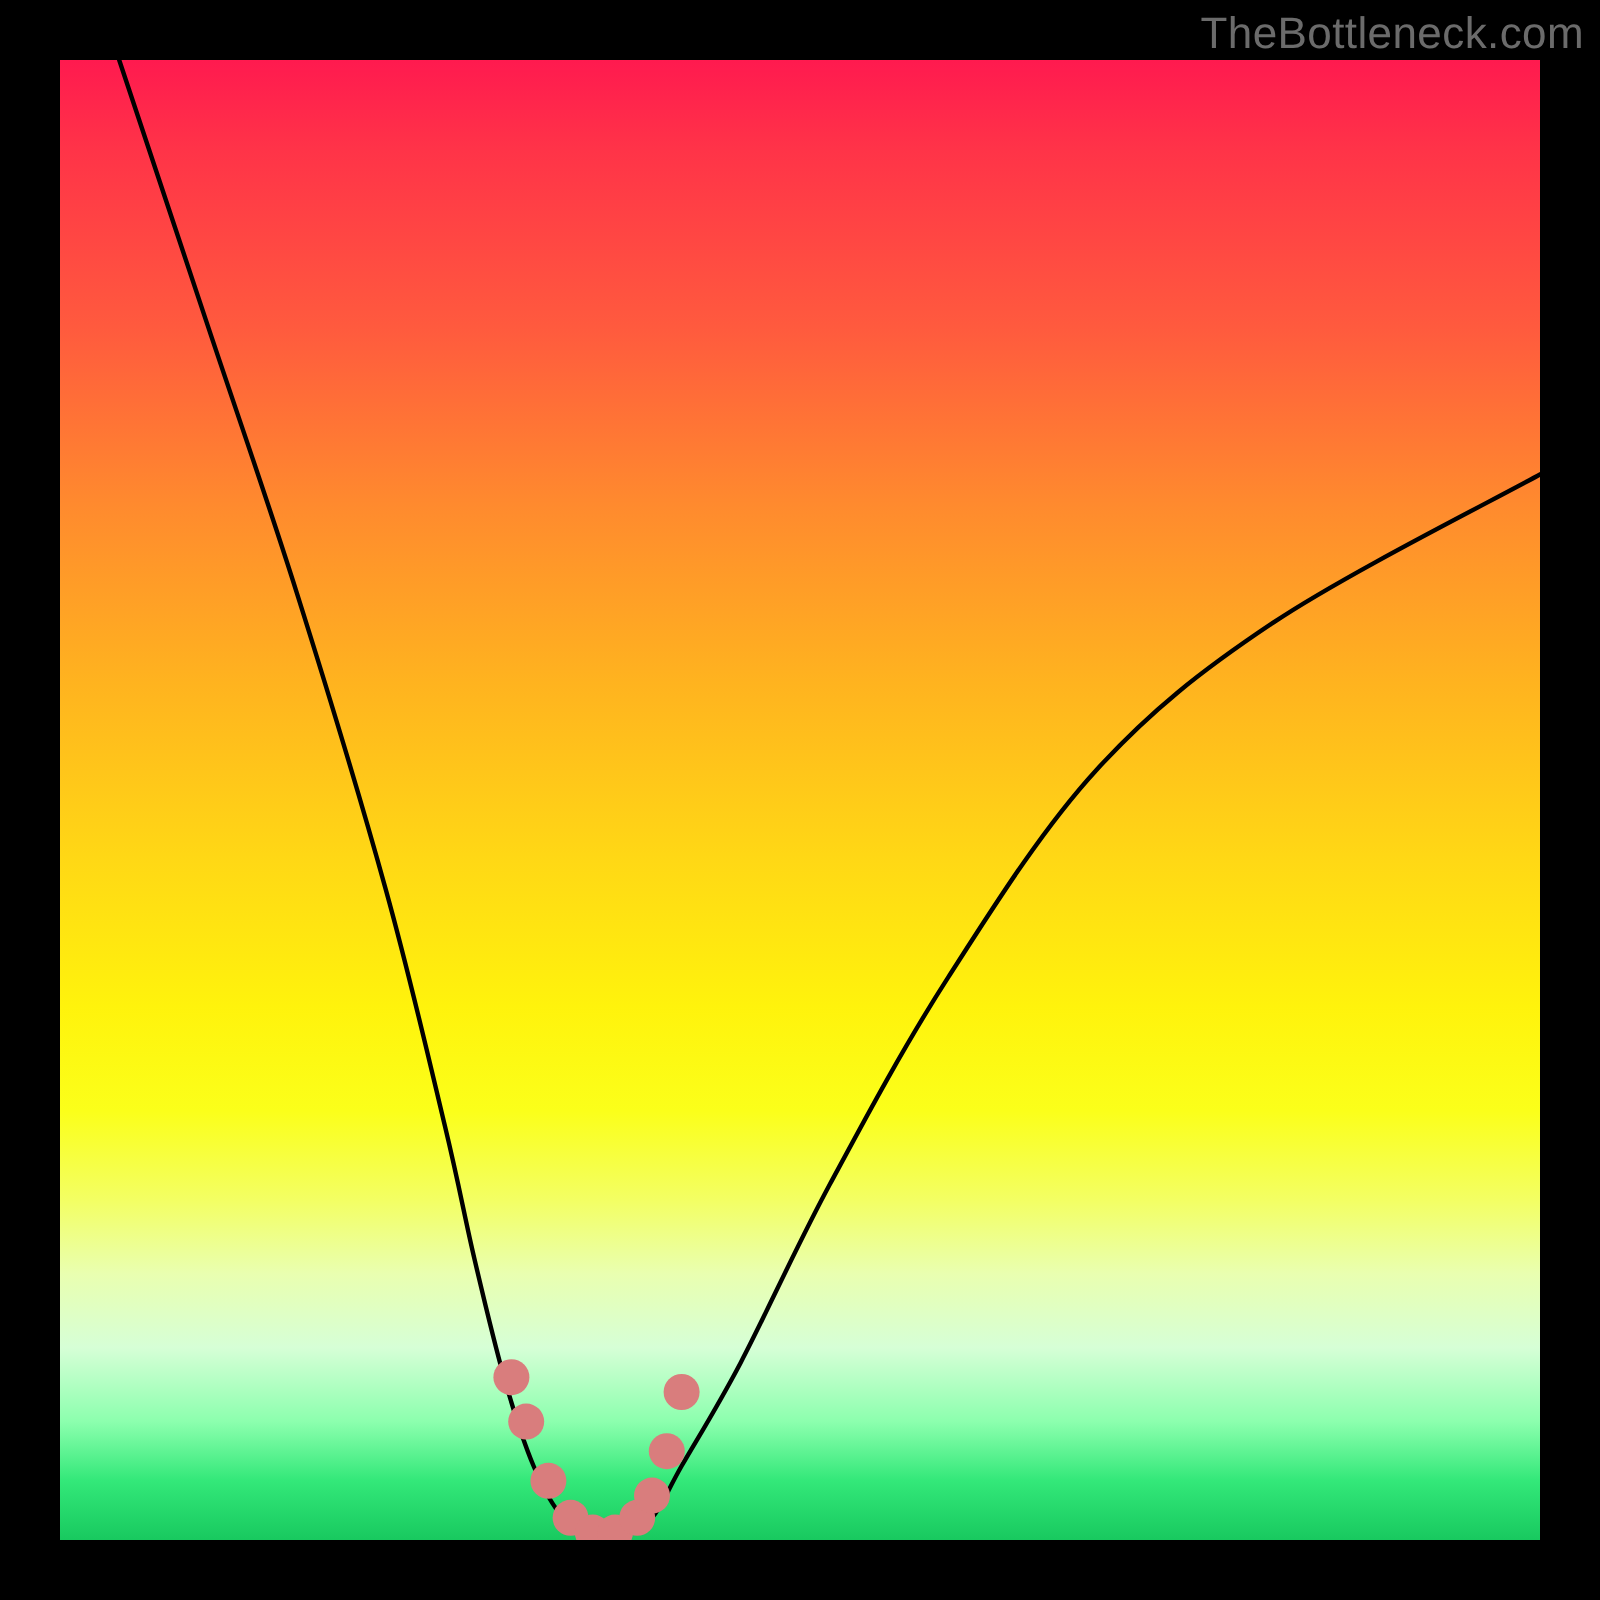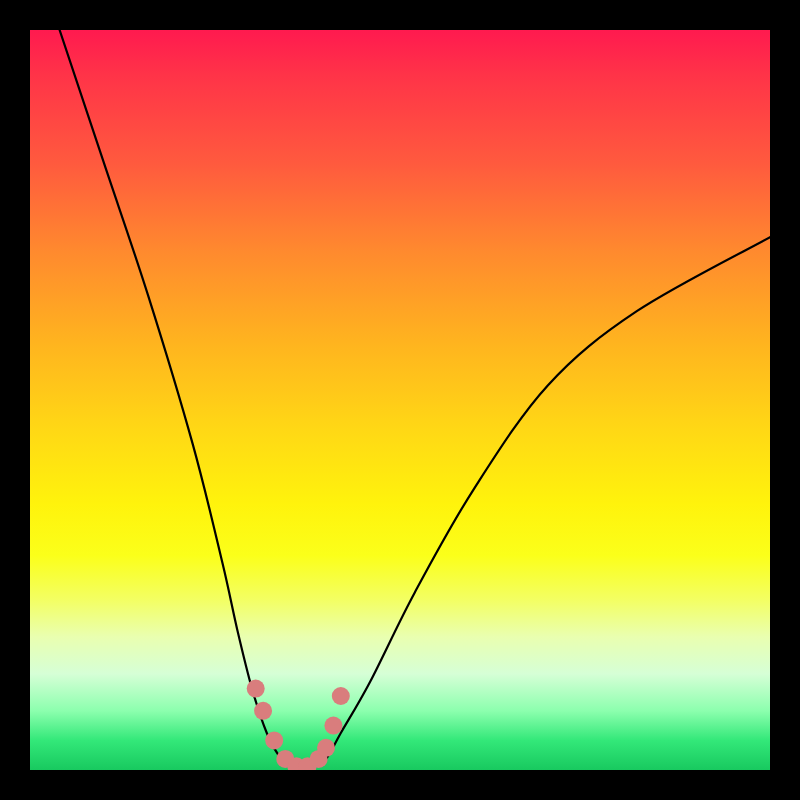--- a/index.html
+++ b/index.html
@@ -56,20 +56,21 @@
     left: 0;
     top: 0;
     width: 740px;
     height: 740px;
   }
 </style>
 </head>
 <body>
 
 <div class="outer">
+  <div class="watermark">TheBottleneck.com</div>
 
   <div class="plot">
     <svg class="curves" viewBox="0 0 740 740" preserveAspectRatio="none">
       <g id="curve-group">
           <path d="M 29.6 0 C 37 22.200000000000006 59.199999999999996 88.80000000000004 74 133.20000000000005 C 88.8 177.60000000000005 103.60000000000001 219.53333333333333 118.4 266.4 C 133.20000000000002 313.26666666666665 150.46666666666667 370 162.8 414.4 C 175.13333333333335 458.79999999999995 185 501.96666666666664 192.4 532.8 C 199.8 563.6333333333333 202.26666666666668 578.4333333333333 207.20000000000002 599.4 C 212.13333333333335 620.3666666666667 217.06666666666666 641.3333333333334 222 658.6 C 226.93333333333334 675.8666666666667 231.86666666666667 691.2833333333333 236.8 703 C 241.73333333333335 714.7166666666667 246.66666666666669 723.35 251.60000000000002 728.9 C 256.53333333333336 734.4499999999999 261.46666666666664 735.0666666666666 266.4 736.3 C 271.3333333333333 737.5333333333333 276.26666666666665 737.5333333333333 281.2 736.3 C 286.1333333333333 735.0666666666666 291.06666666666666 734.4499999999999 296 728.9 C 300.93333333333334 723.35 303.4 715.95 310.8 703 C 318.20000000000005 690.05 328.0666666666667 674.6333333333334 340.40000000000003 651.2 C 352.73333333333335 627.7666666666667 367.53333333333336 594.4666666666667 384.8 562.4 C 402.06666666666666 530.3333333333333 421.8 493.33333333333337 444 458.8 C 466.2 424.26666666666665 490.8666666666667 384.8 518 355.2 C 545.1333333333333 325.59999999999997 569.8 305.8666666666667 606.8 281.2 C 643.8 256.5333333333333 717.8 219.53333333333336 740 207.20000000000005" fill="none" stroke="#000" stroke-width="2.2" stroke-linecap="round"></path>
         </g>
       <g id="dots-group">
           <circle cx="225.7" cy="658.6" r="9" fill="#d97d7d"></circle>
           <circle cx="233.1" cy="680.8" r="9" fill="#d97d7d"></circle>
           <circle cx="244.20000000000002" cy="710.4" r="9" fill="#d97d7d"></circle>

